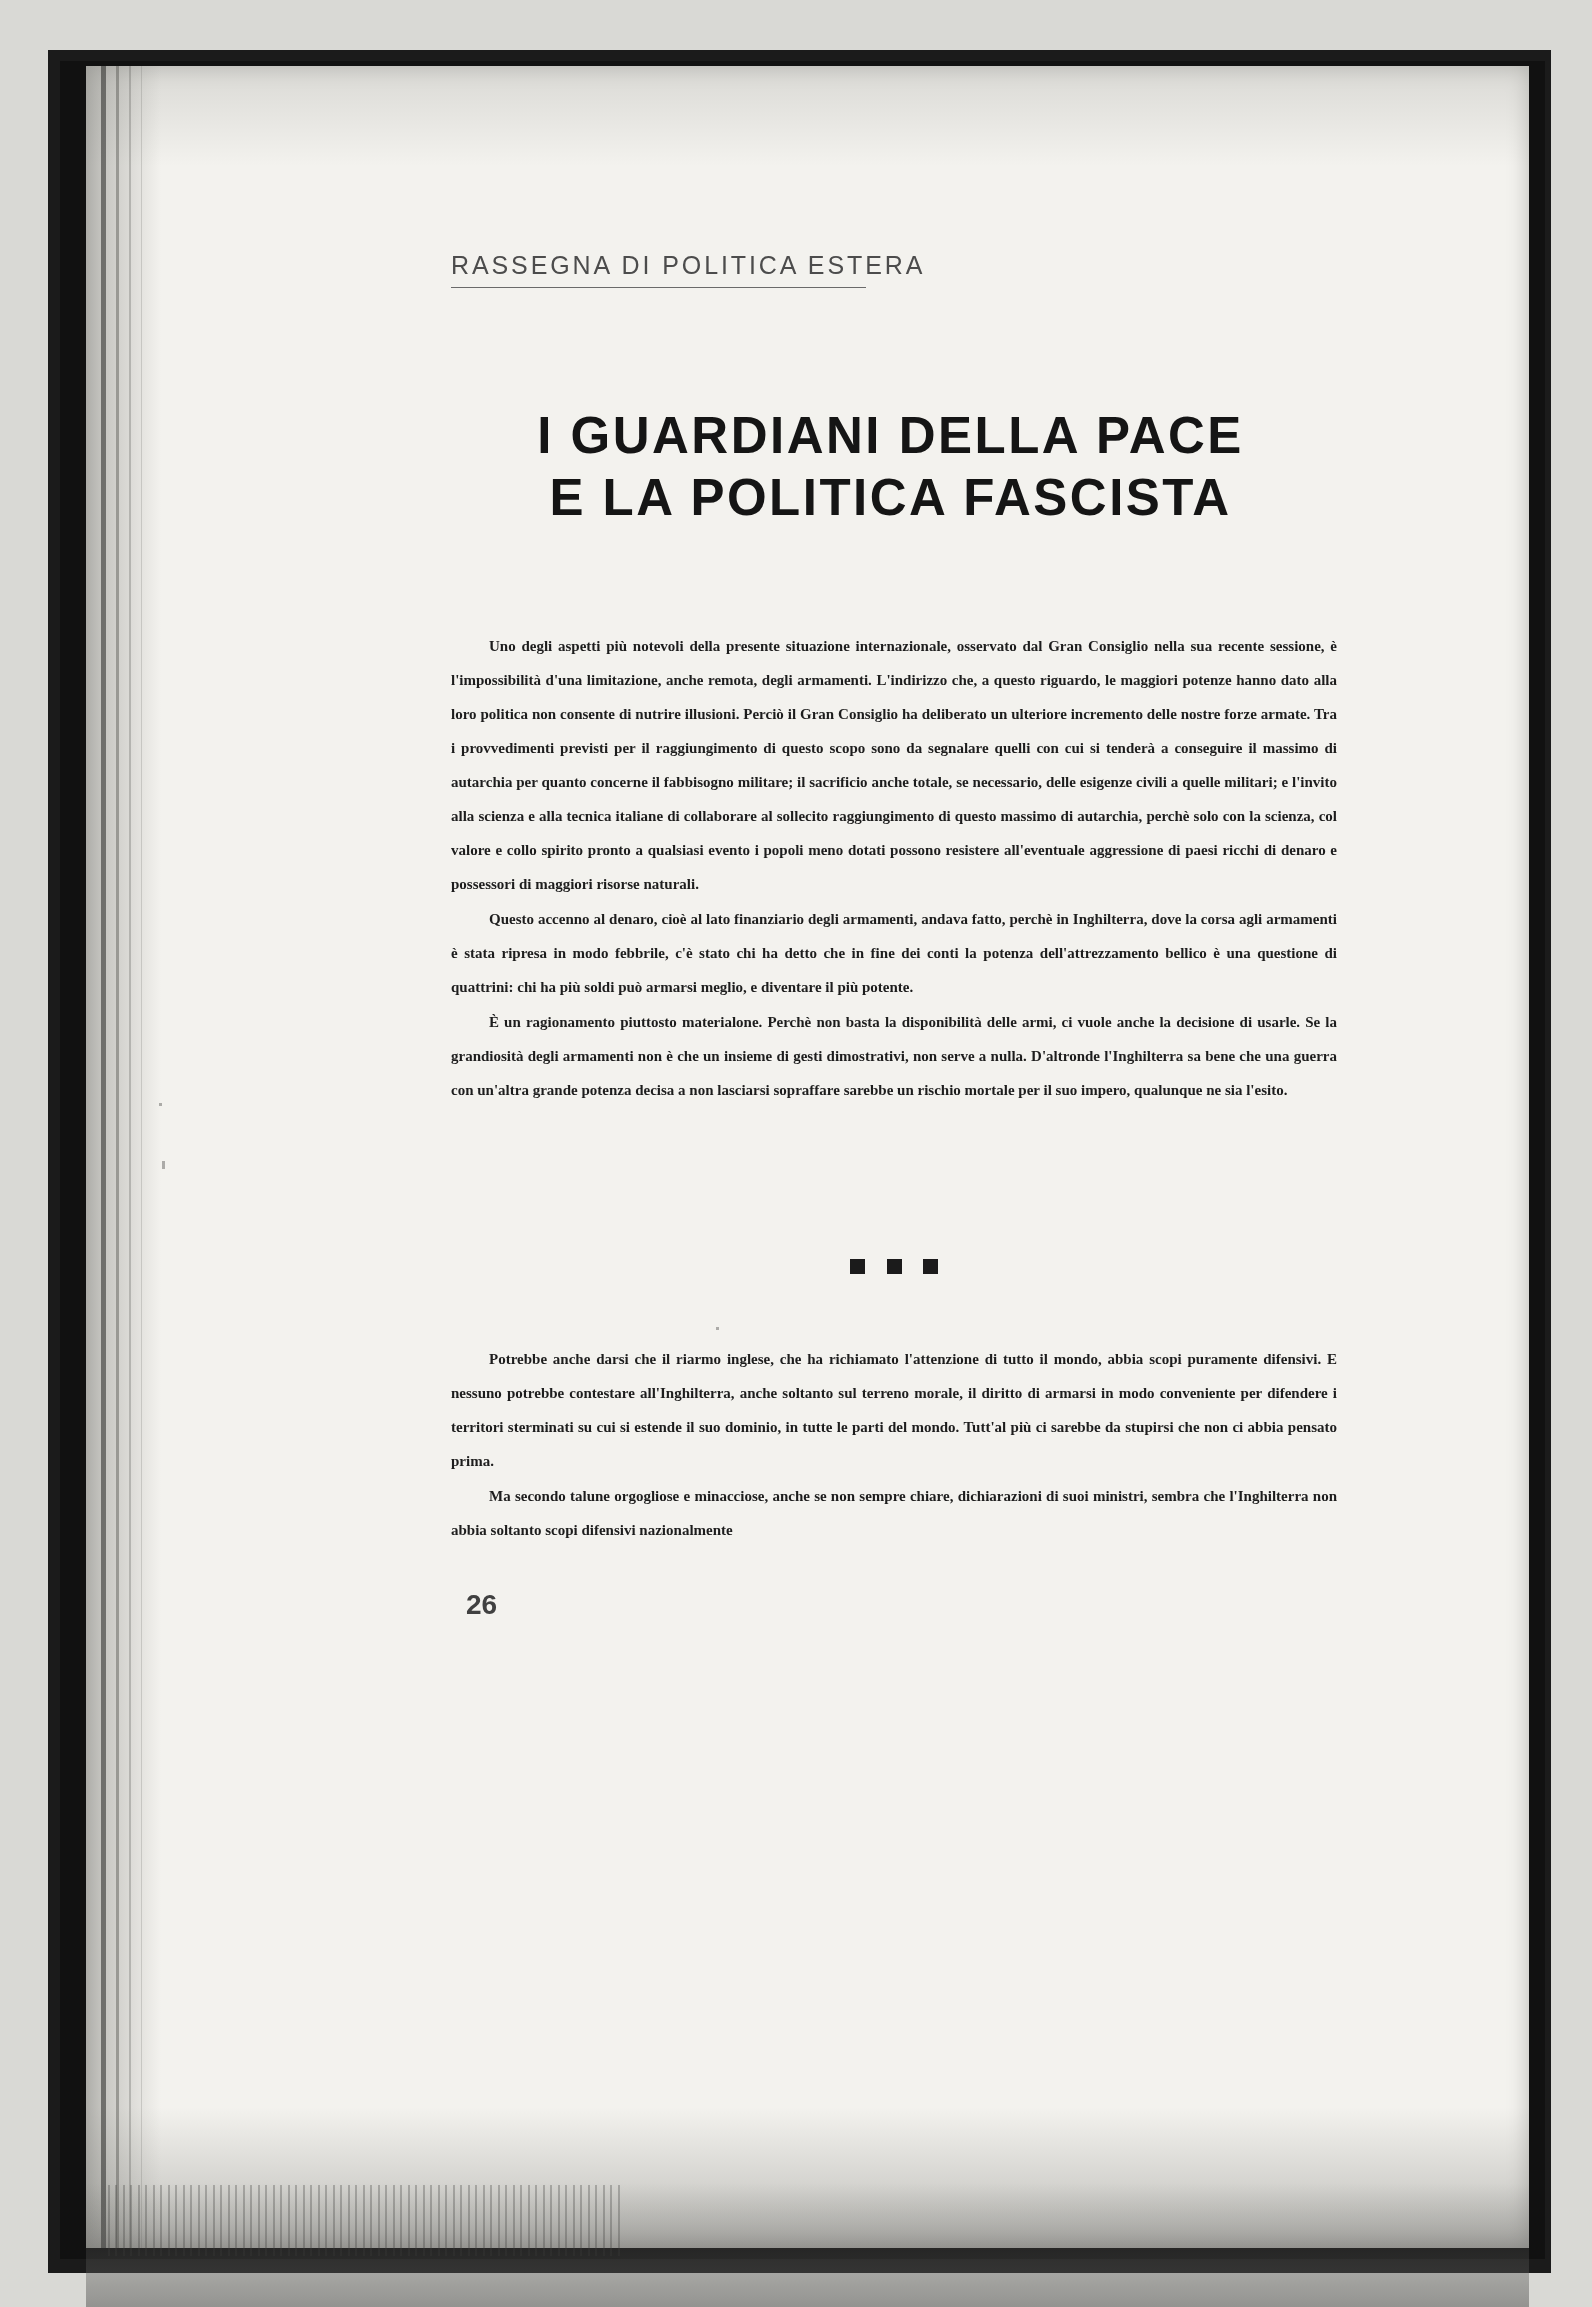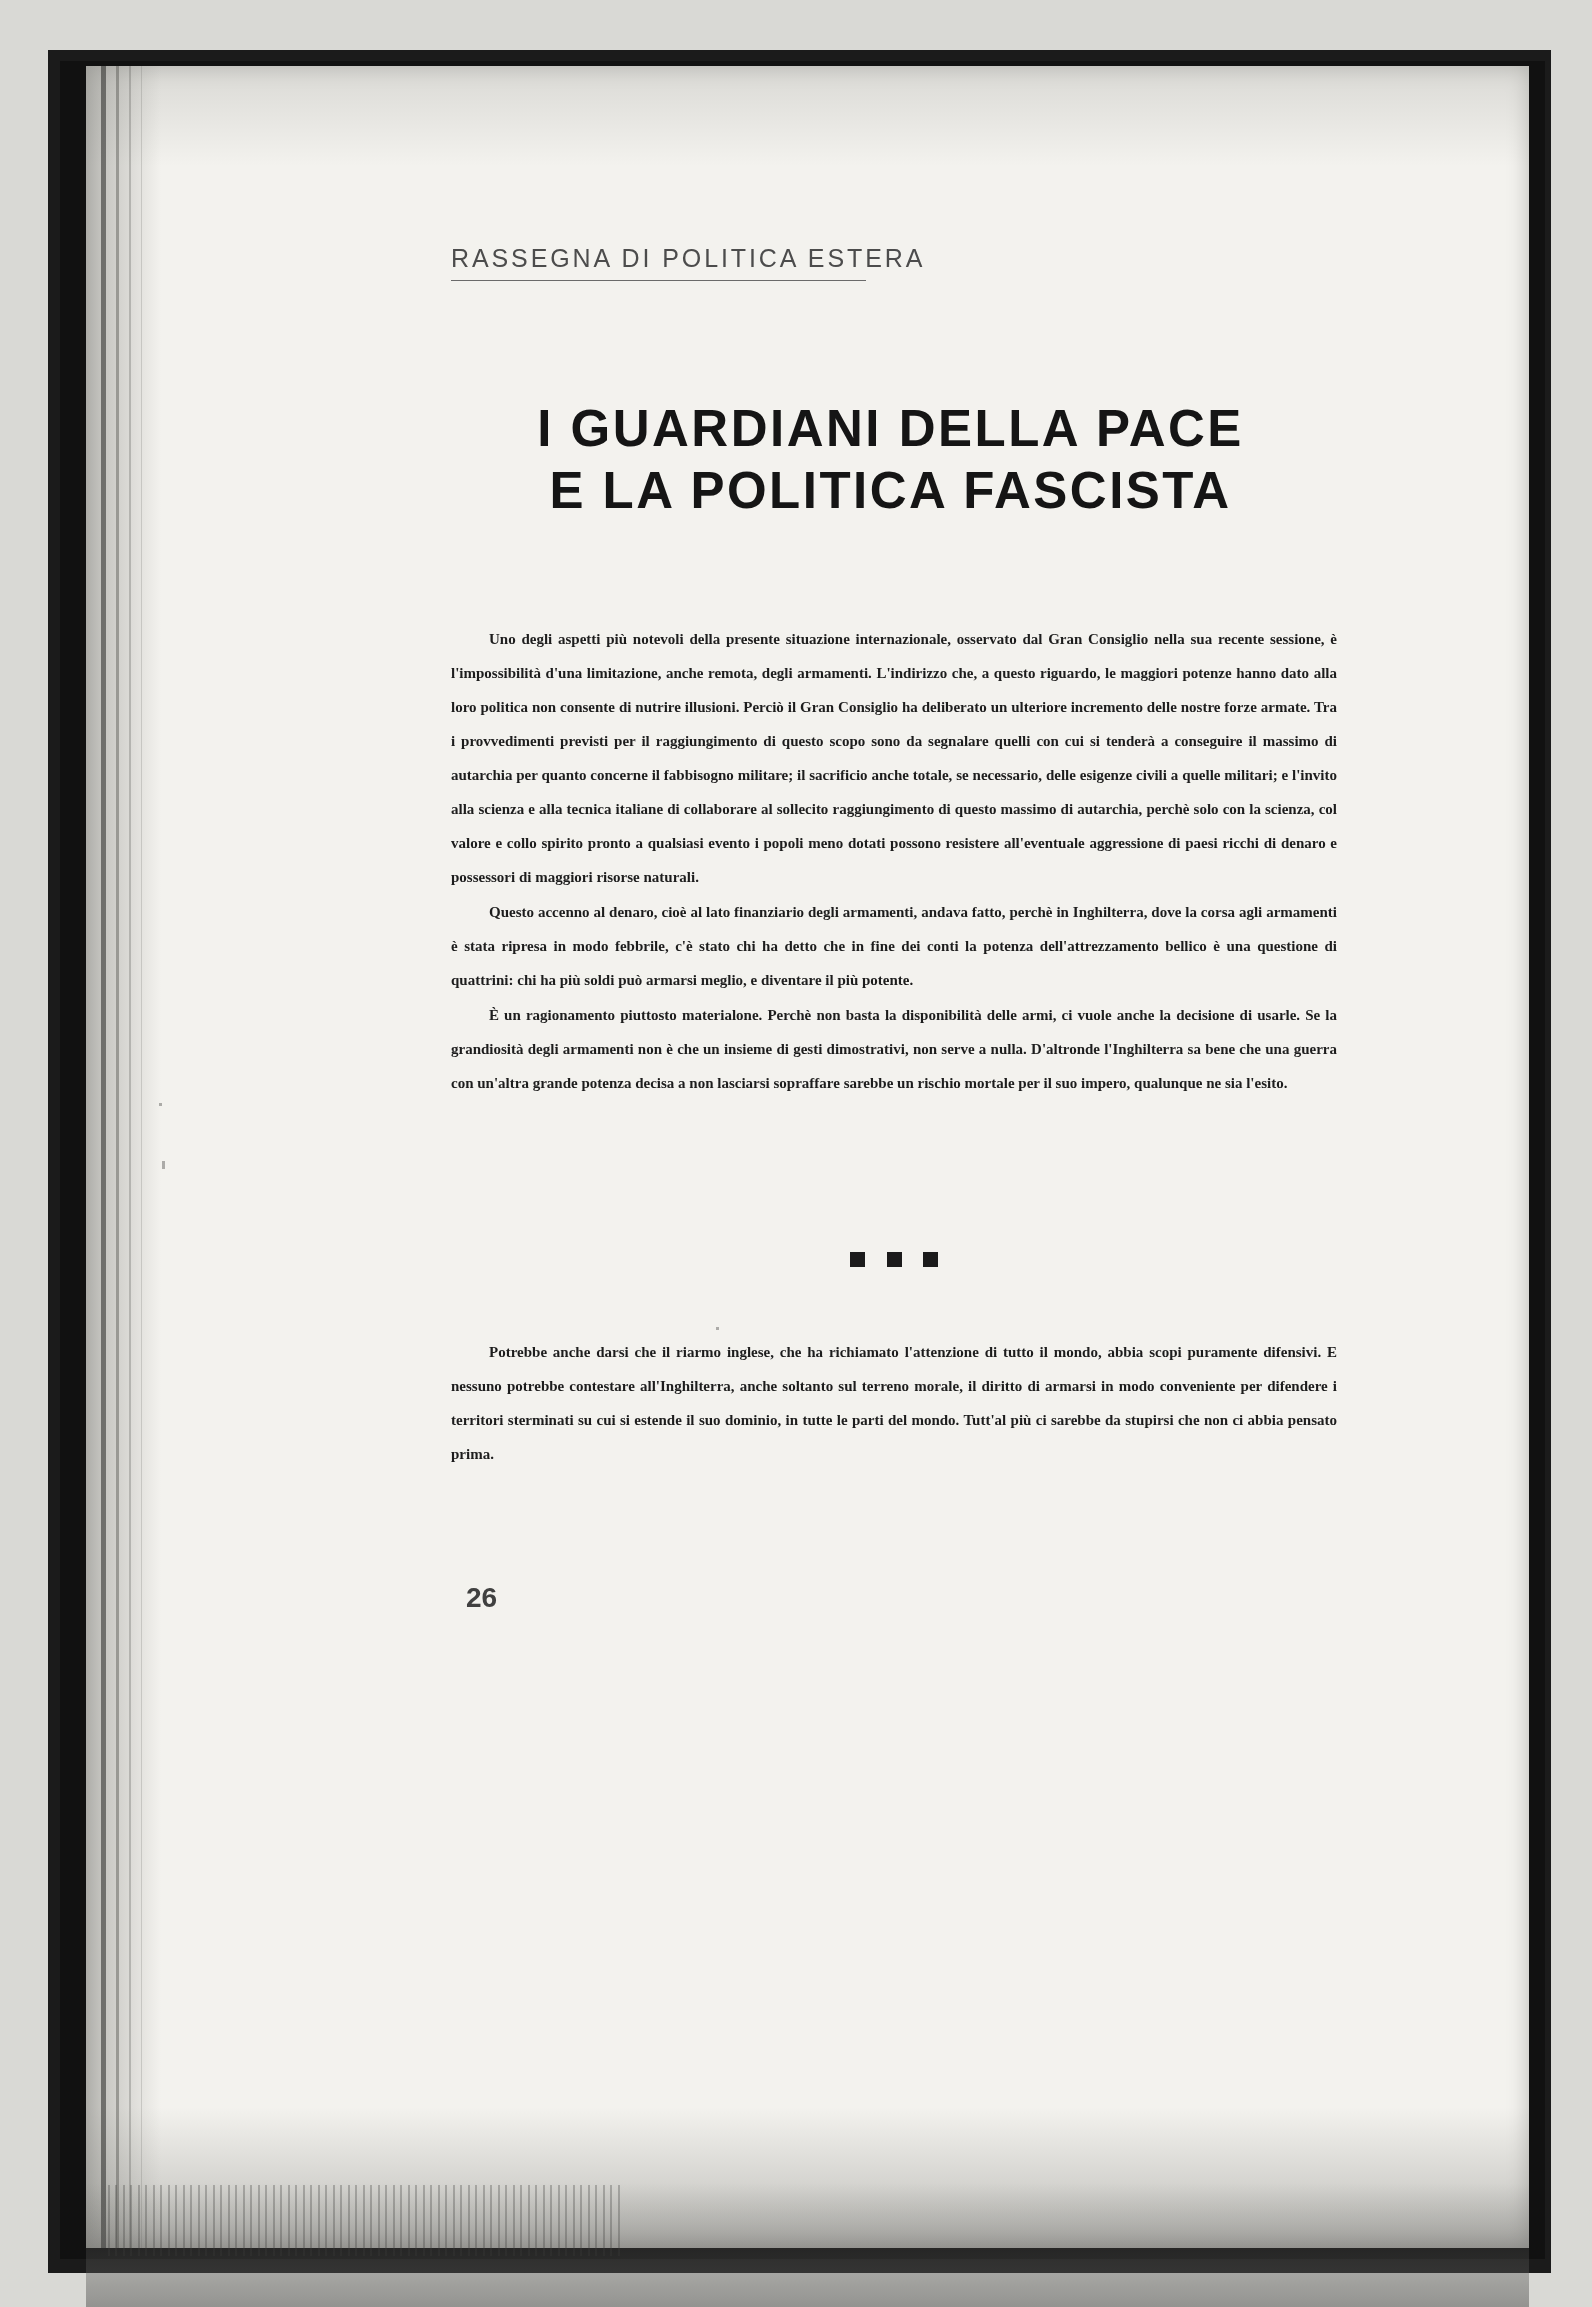--- a/index.html
+++ b/index.html
@@ -65,21 +65,21 @@
     background: rgba(60,60,58,0.45);
   }
   .g1 { left: 15px; width: 5px; background: rgba(40,40,38,0.55); }
   .g2 { left: 30px; width: 2.5px; background: rgba(70,70,66,0.40); }
   .g3 { left: 43px; width: 1.7px; background: rgba(90,90,86,0.30); }
   .g4 { left: 55px; width: 0.8px; background: rgba(110,110,106,0.25); }
 
   .content {
     position: absolute;
     left: 282px;
-    top: 0;
+    top: 7px;
     width: 1078px;
     height: 100%;
   }
 
   
   .running-head {
     position: absolute;
     left: 83px;
     top: 178px;
     width: 879px;
@@ -230,20 +230,21 @@
         <p class="para">Questo accenno al denaro, cioè al lato finanziario degli armamenti, andava fatto, perchè in Inghilterra, dove la corsa agli armamenti è stata ripresa in modo febbrile, c'è stato chi ha detto che in fine dei conti la potenza dell'attrezzamento bellico è una questione di quattrini: chi ha più soldi può armarsi meglio, e diventare il più potente.</p>
         <p class="para">È un ragionamento piuttosto materialone. Perchè non basta la disponibilità delle armi, ci vuole anche la decisione di usarle. Se la grandiosità degli armamenti non è che un insieme di gesti dimostrativi, non serve a nulla. D'altronde l'Inghilterra sa bene che una guerra con un'altra grande potenza decisa a non lasciarsi sopraffare sarebbe un rischio mortale per il suo impero, qualunque ne sia l'esito.</p>
       </div>
 
       <div class="ornament">
         <span></span><span></span><span></span>
       </div>
 
       <div class="body-block-2">
         <p class="para">Potrebbe anche darsi che il riarmo inglese, che ha richiamato l'attenzione di tutto il mondo, abbia scopi puramente difensivi. E nessuno potrebbe contestare all'Inghilterra, anche soltanto sul terreno morale, il diritto di armarsi in modo conveniente per difendere i territori sterminati su cui si estende il suo dominio, in tutte le parti del mondo. Tutt'al più ci sarebbe da stupirsi che non ci abbia pensato prima.</p>
+        <p class="para">Ma secondo talune orgogliose e minacciose, anche se non sempre chiare, dichiarazioni di suoi ministri, sembra che l'Inghilterra non abbia soltanto scopi difensivi nazionalmente</p>
       </div>
 
       <div class="folio">26</div>
 
     </div>
   </div>
 
   <div class="noise-band"></div>
   <div class="noise-streaks"></div>
 

